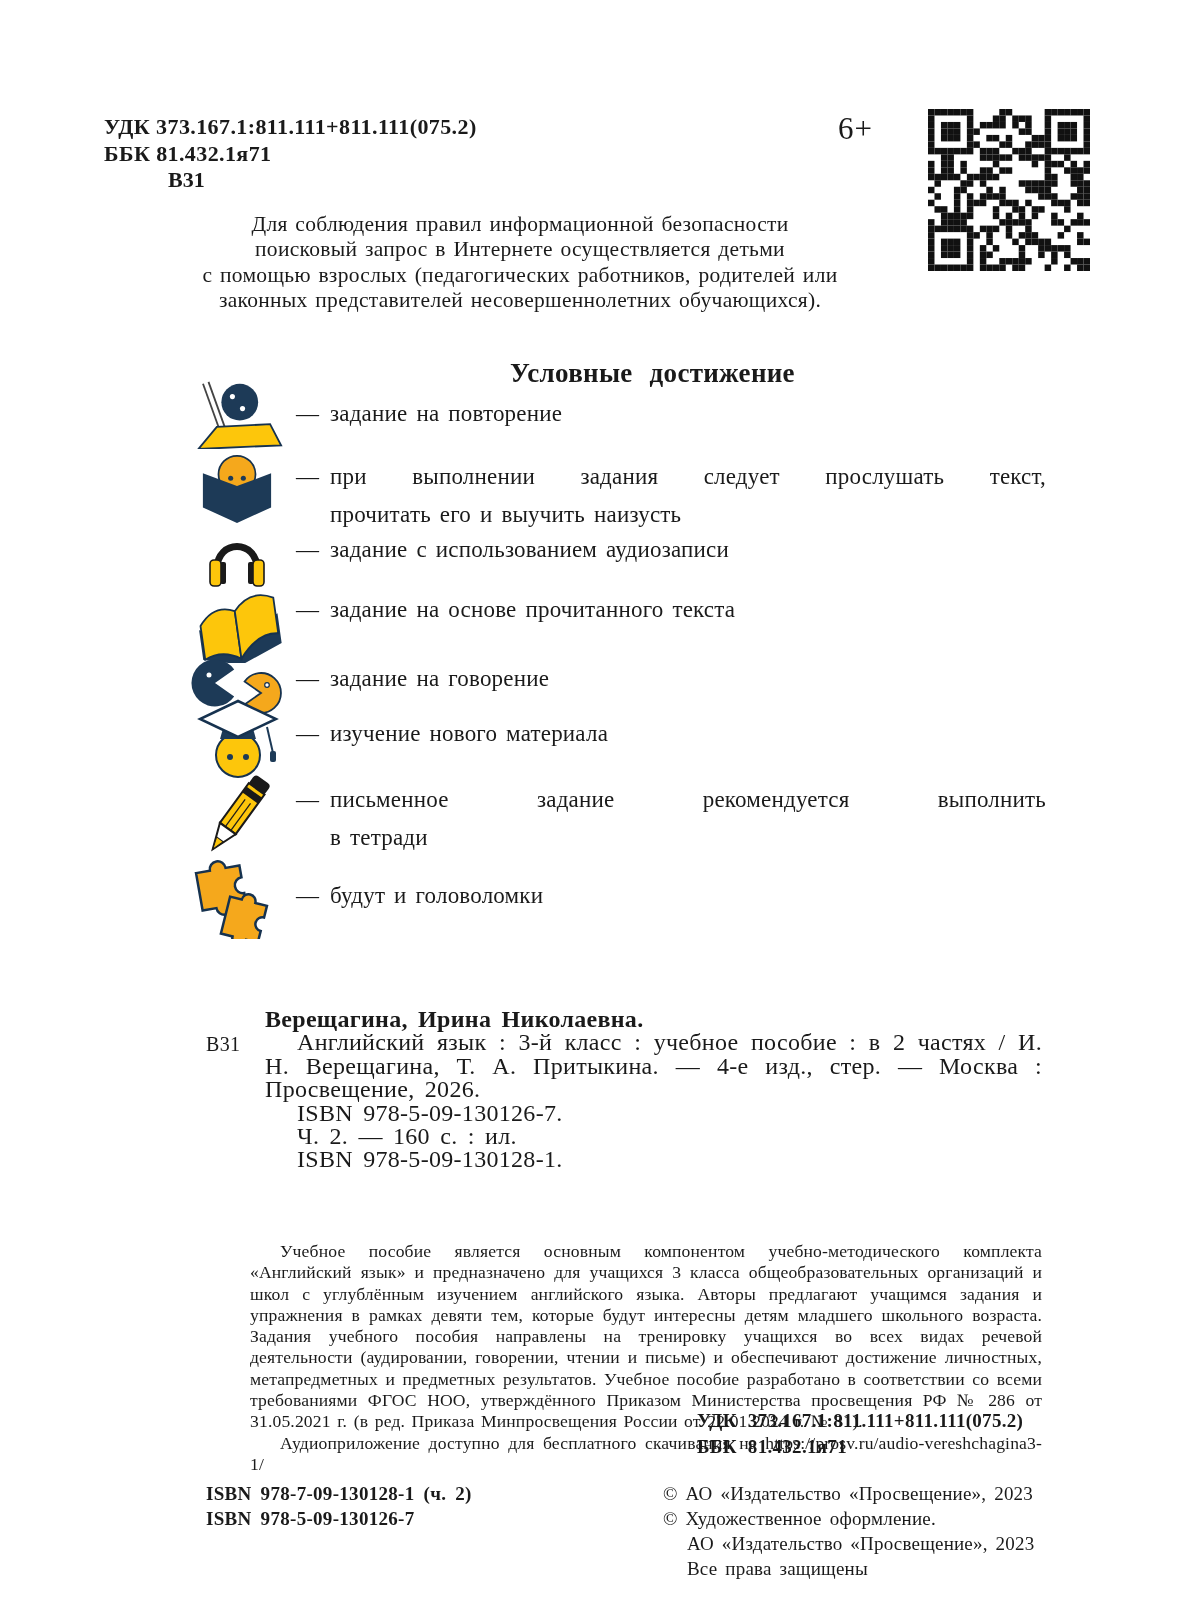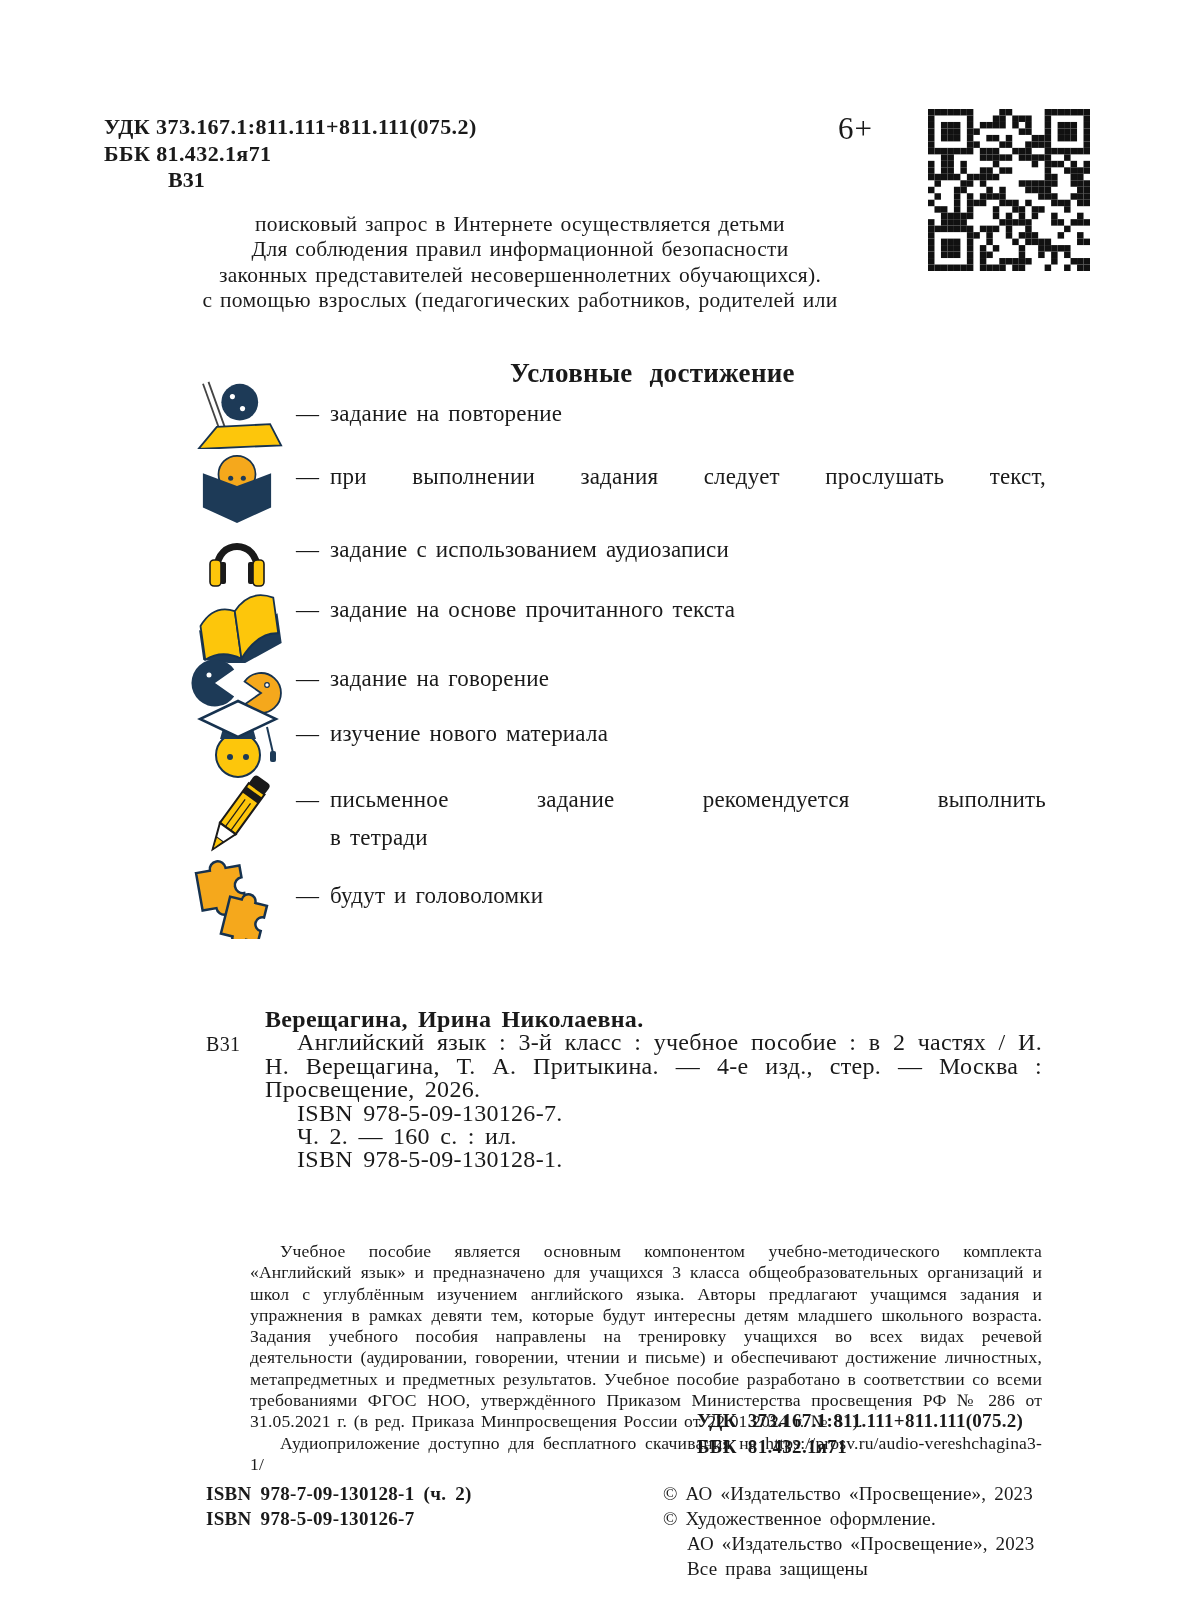--- a/index.html
+++ b/index.html
@@ -384,24 +384,24 @@
       <rect x="83.2" y="153.60000000000002" width="6.4" height="6.4" fill="#111"></rect>
       <rect x="89.60000000000001" y="153.60000000000002" width="6.4" height="6.4" fill="#111"></rect>
       <rect x="115.2" y="153.60000000000002" width="6.4" height="6.4" fill="#111"></rect>
       <rect x="134.4" y="153.60000000000002" width="6.4" height="6.4" fill="#111"></rect>
       <rect x="147.20000000000002" y="153.60000000000002" width="6.4" height="6.4" fill="#111"></rect>
       <rect x="153.60000000000002" y="153.60000000000002" width="6.4" height="6.4" fill="#111"></rect>
     </svg>
 </div>
 
 <div class="abs safety">
+  <div>Для соблюдения правил информационной безопасности</div>
   <div>поисковый запрос в Интернете осуществляется детьми</div>
-  <div>Для соблюдения правил информационной безопасности</div>
+  <div>с помощью взрослых (педагогических работников, родителей или</div>
   <div>законных представителей несовершеннолетних обучающихся).</div>
-  <div>с помощью взрослых (педагогических работников, родителей или</div>
 </div>
 
 <div class="abs legend-title">Условные достижение</div>
 
 <div class="abs licon" style="top:352px;">
   <svg width="94" height="68" viewBox="0 0 100 74">
     <line x1="13" y1="3" x2="31" y2="53" stroke="#444" stroke-width="2"></line>
     <line x1="19" y1="1" x2="37" y2="51" stroke="#444" stroke-width="2"></line>
     <polygon points="28,50 86,47 98,70 8,74" fill="#fdc60b" stroke="#16324f" stroke-width="2"></polygon>
     <circle cx="53" cy="23" r="20" fill="#1d3a57"></circle>
@@ -418,20 +418,21 @@
   <svg width="78" height="76" viewBox="0 0 80 78">
     <circle cx="40" cy="26" r="19" fill="#f5a81c" stroke="#16324f" stroke-width="1.8"></circle>
     <circle cx="33.5" cy="30" r="2.6" fill="#1d3a57"></circle>
     <circle cx="46.5" cy="30" r="2.6" fill="#1d3a57"></circle>
     <path d="M5,25 L40,38 L75,25 L75,60 L40,76 L5,60 Z" fill="#1d3a57"></path>
   </svg>
 </div>
 <div class="abs ltext" style="top:429px;">
   <span class="dash">—</span>
   <div class="lline just">при выполнении задания следует прослушать текст,</div>
+  <div class="lline">прочитать его и выучить наизусть</div>
 </div>
 
 <div class="abs licon" style="top:496px;">
   <svg width="66" height="62" viewBox="0 0 64 62">
     <path d="M12,44 C12,14 52,14 52,44" fill="none" stroke="#1a1a1a" stroke-width="7"></path>
     <rect x="15" y="37" width="6" height="22" rx="2" fill="#1a1a1a"></rect>
     <rect x="43" y="37" width="6" height="22" rx="2" fill="#1a1a1a"></rect>
     <rect x="5" y="35" width="11" height="26" rx="4" fill="#fdc60b" stroke="#1a1a1a" stroke-width="1.6"></rect>
     <rect x="48" y="35" width="11" height="26" rx="4" fill="#fdc60b" stroke="#1a1a1a" stroke-width="1.6"></rect>
   </svg>

